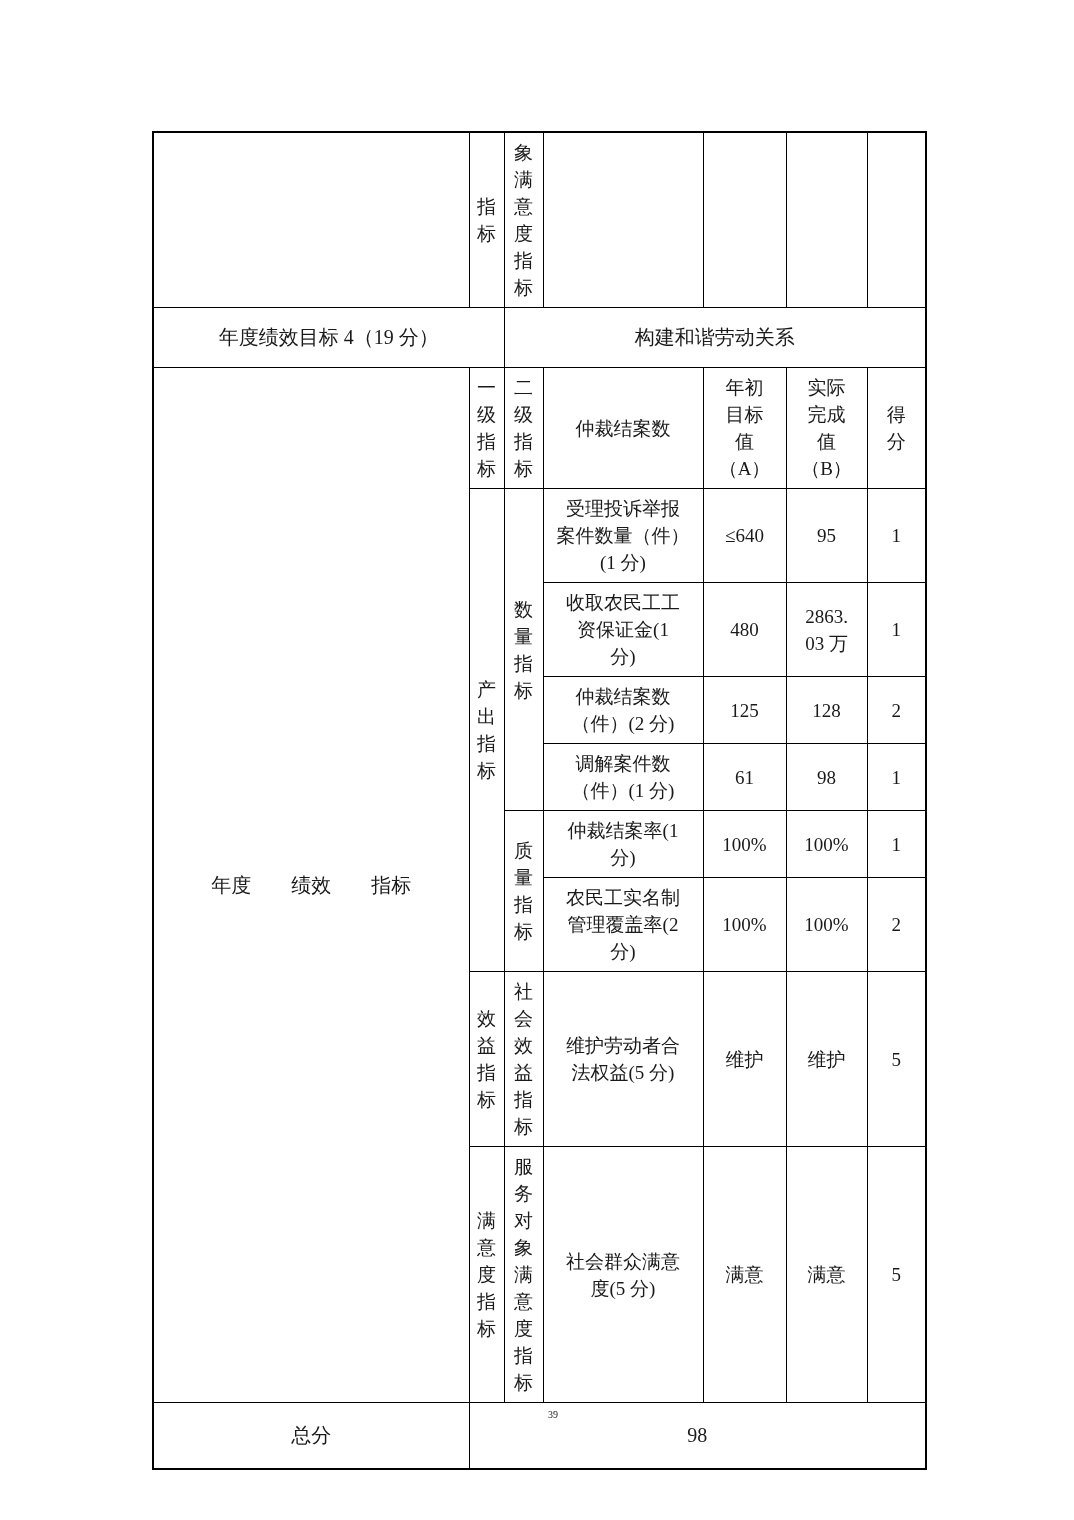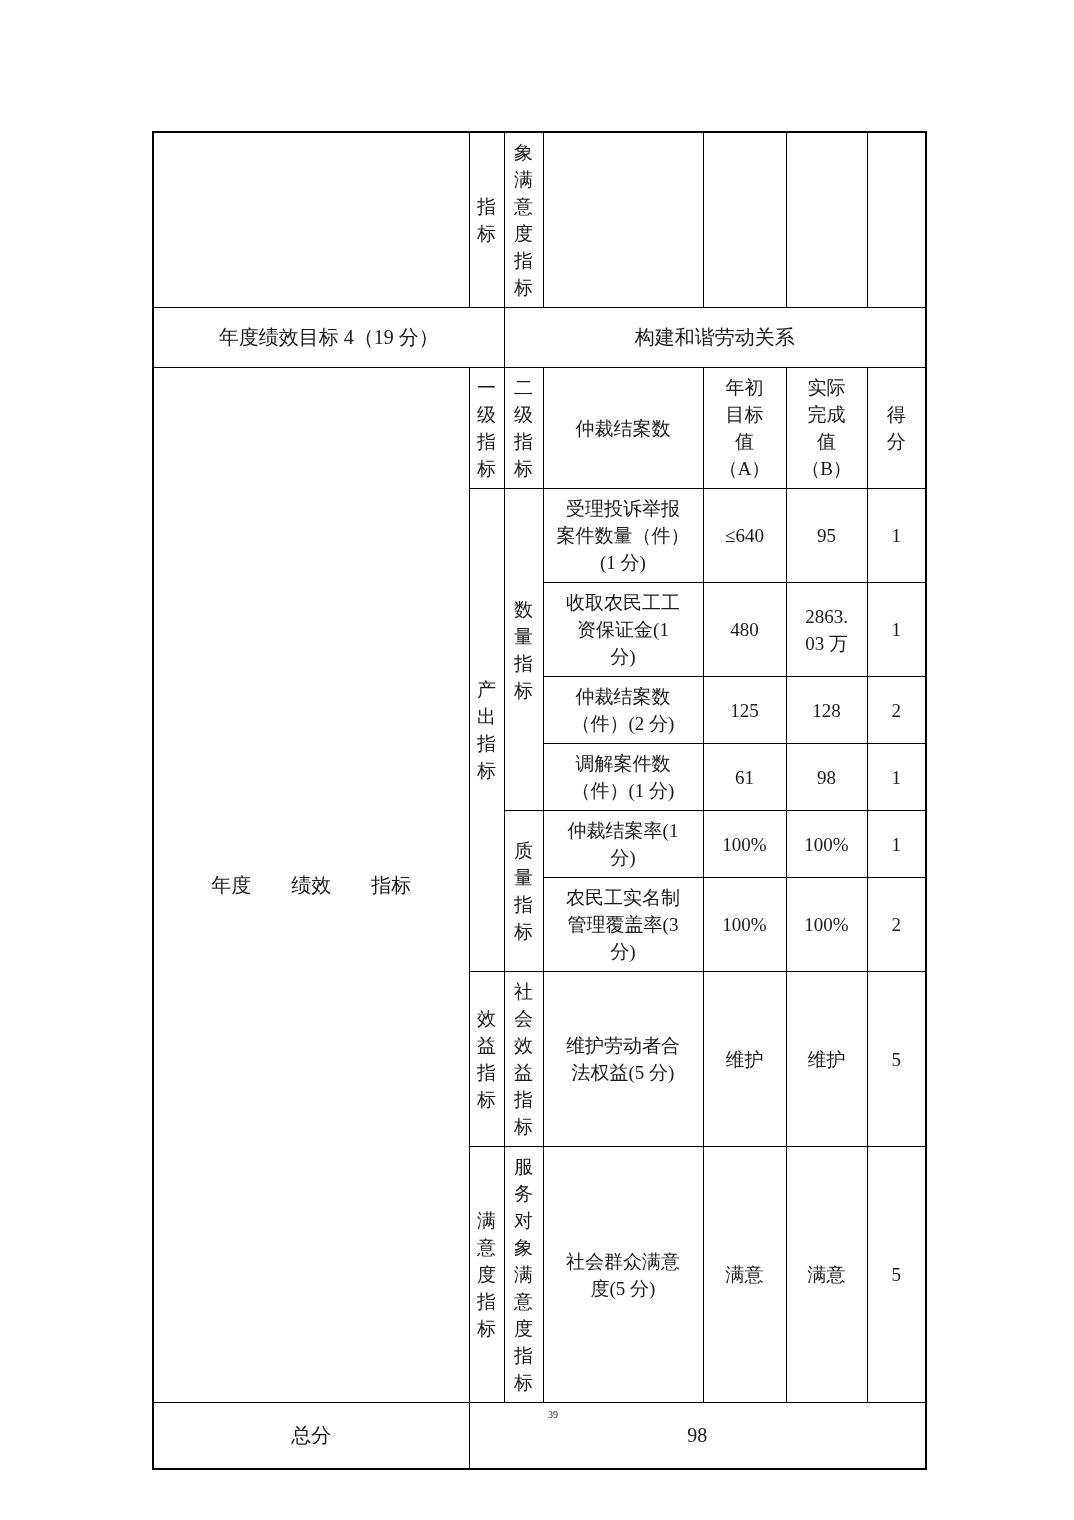--- a/index.html
+++ b/index.html
@@ -143,21 +143,21 @@
         <td rowspan="2" class="v">质量指标</td>
         <td class="pre">仲裁结案率(1
 分)</td>
         <td>100%</td>
         <td>100%</td>
         <td>1</td>
       </tr>
 
       <tr style="height:85px">
         <td class="pre">农民工实名制
-管理覆盖率(3
+管理覆盖率(2
 分)</td>
         <td>100%</td>
         <td>100%</td>
         <td>2</td>
       </tr>
 
       <tr style="height:170px">
         <td class="v">效益指标</td>
         <td class="v">社会效益指标</td>
         <td class="pre">维护劳动者合

